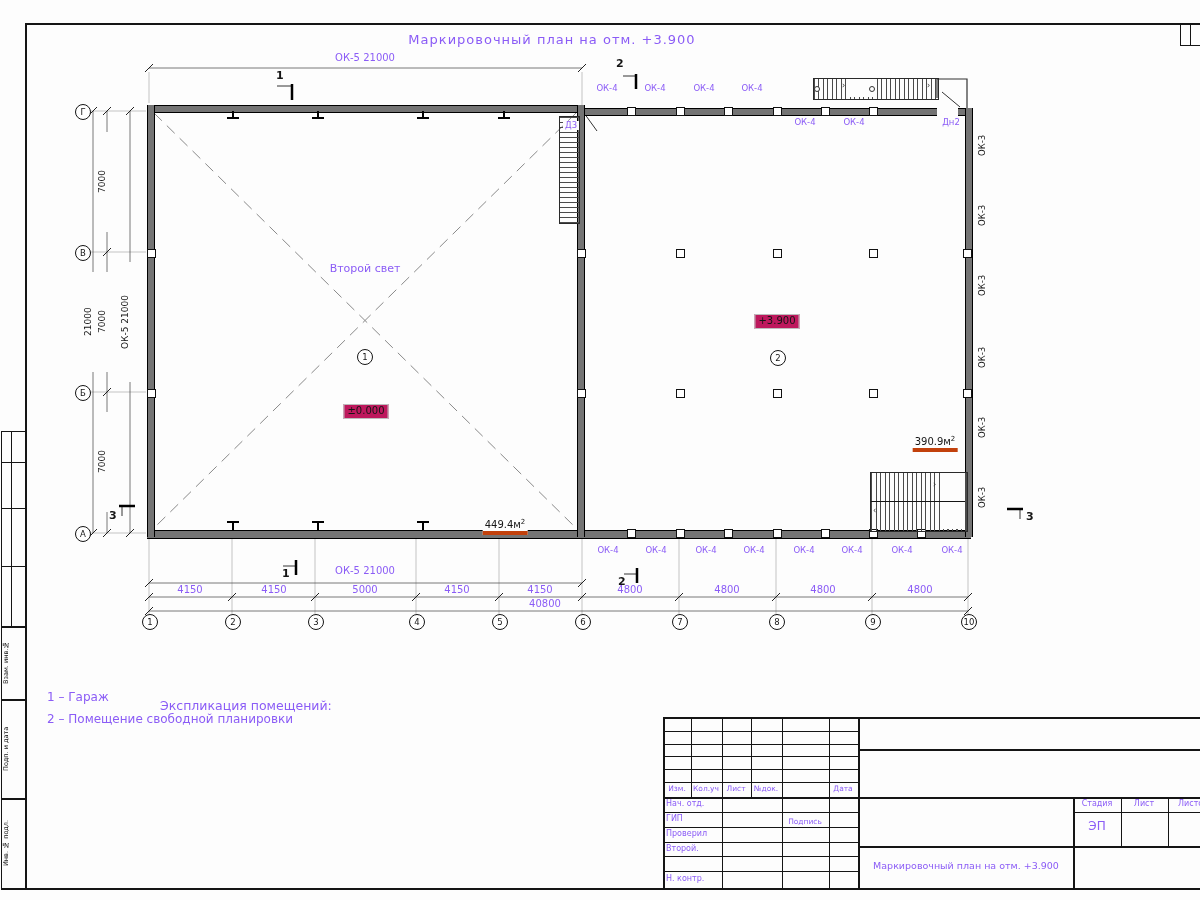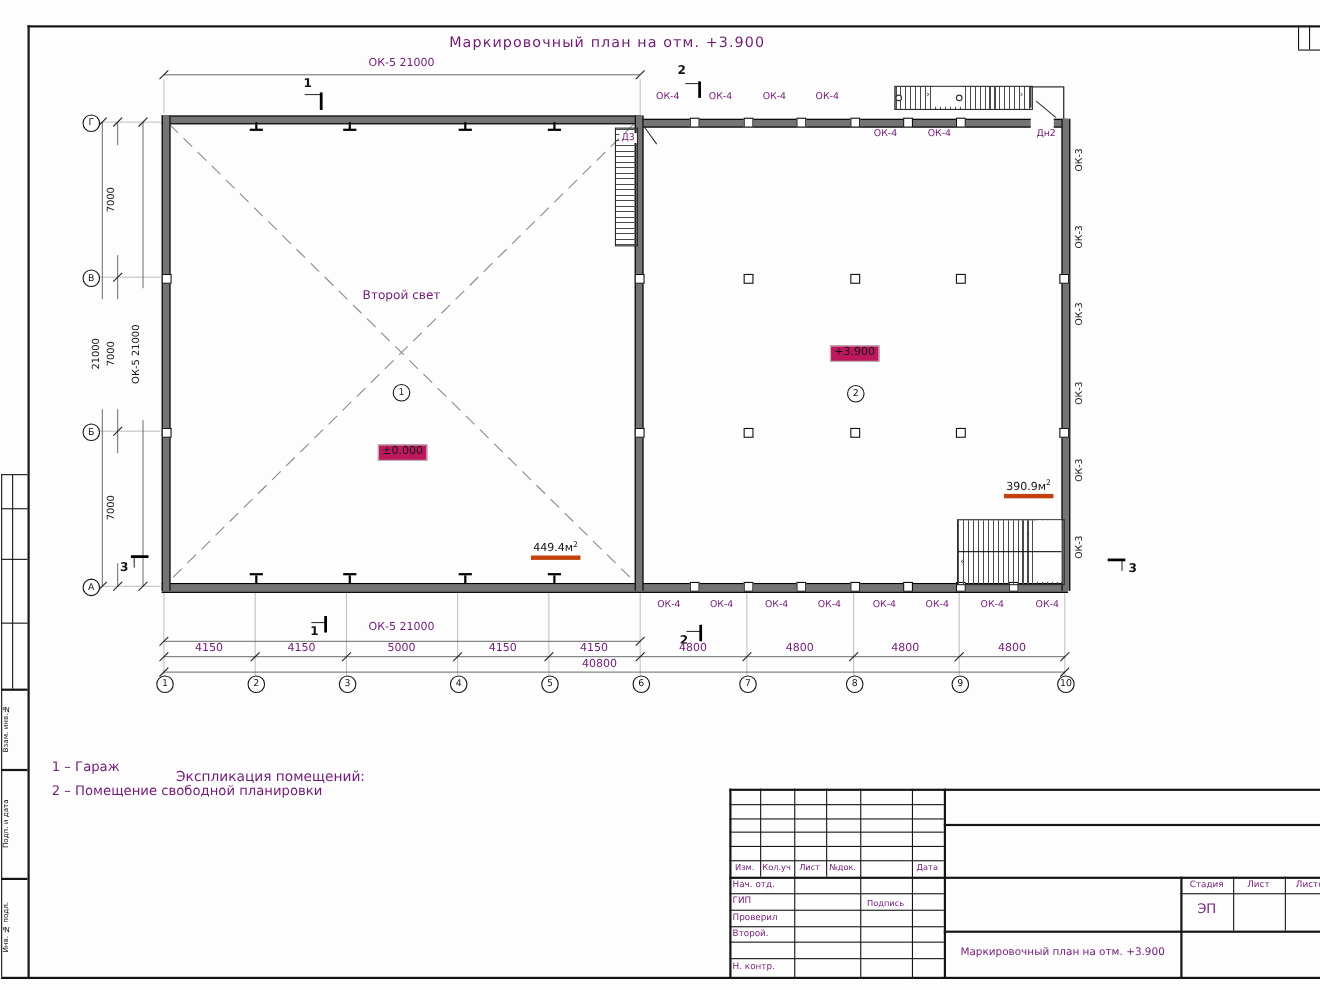--- a/index.html
+++ b/index.html
@@ -1,19 +1,19 @@
 <!DOCTYPE html>
 <html><head>
 <meta charset="utf-8">
 <style>
   html,body{margin:0;padding:0}
   body{width:1200px;height:900px;position:relative;background:#fdfdfd;overflow:hidden;
        font-family:"DejaVu Sans",sans-serif;color:#151515}
   .a{position:absolute}
-  .t{position:absolute;white-space:nowrap;font-size:10px;line-height:1;color:#701a75}
+  .t{position:absolute;white-space:nowrap;font-size:10px;line-height:1;color:#8b5cf6}
   .tc{transform:translateX(-50%)}
   .bg{background:#fdfdfd;padding:0 2px}
   .hl{position:absolute;background:#151515;height:1px}
   .hl2{position:absolute;background:#151515;height:2px}
   .vl{position:absolute;background:#151515;width:1px}
   .vl2{position:absolute;background:#151515;width:2px}
   .bub{position:absolute;width:14px;height:14px;border:1px solid #151515;border-radius:50%;
        background:#fff;display:flex;align-items:center;justify-content:center;font-size:8.5px;line-height:1}
   .sq{position:absolute;width:7px;height:7px;border:1px solid #111;background:#fff}
   .wallH{position:absolute;background:#747474;border-top:1px solid #000;border-bottom:1px solid #000}
@@ -233,21 +233,21 @@
 <div class="vtext" style="left:976px;top:125px;width:12px;height:40px;font-size:8.5px">ОК-3</div>
 <div class="vtext" style="left:976px;top:195px;width:12px;height:40px;font-size:8.5px">ОК-3</div>
 <div class="vtext" style="left:976px;top:265px;width:12px;height:40px;font-size:8.5px">ОК-3</div>
 <div class="vtext" style="left:976px;top:337px;width:12px;height:40px;font-size:8.5px">ОК-3</div>
 <div class="vtext" style="left:976px;top:407px;width:12px;height:40px;font-size:8.5px">ОК-3</div>
 <div class="vtext" style="left:976px;top:477px;width:12px;height:40px;font-size:8.5px">ОК-3</div>
 
 <div class="t tc" style="left:365px;top:263px;font-size:11px">Второй свет</div>
 <div class="bub" style="left:357px;top:349px">1</div>
 <div class="lvl" style="left:366px;top:404px">±0.000</div>
-<div class="area" style="left:505px;top:491px"><span>449.4м</span><sup>2</sup></div>
+<div class="area" style="left:505px;top:518px"><span>449.4м</span><sup>2</sup></div>
 <div class="lvl" style="left:777px;top:314px">+3.900</div>
 <div class="bub" style="left:770px;top:350px">2</div>
 <div class="area" style="left:935px;top:435px"><span>390.9м</span><sup>2</sup></div>
 
 <span class="secnum" style="left:276px;top:70px">1</span>
 <span class="secnum" style="left:282px;top:568px">1</span>
 <span class="secnum" style="left:616px;top:58px">2</span>
 <span class="secnum" style="left:618px;top:576px">2</span>
 <span class="secnum" style="left:109px;top:510px">3</span>
 <span class="secnum" style="left:1026px;top:511px">3</span>

